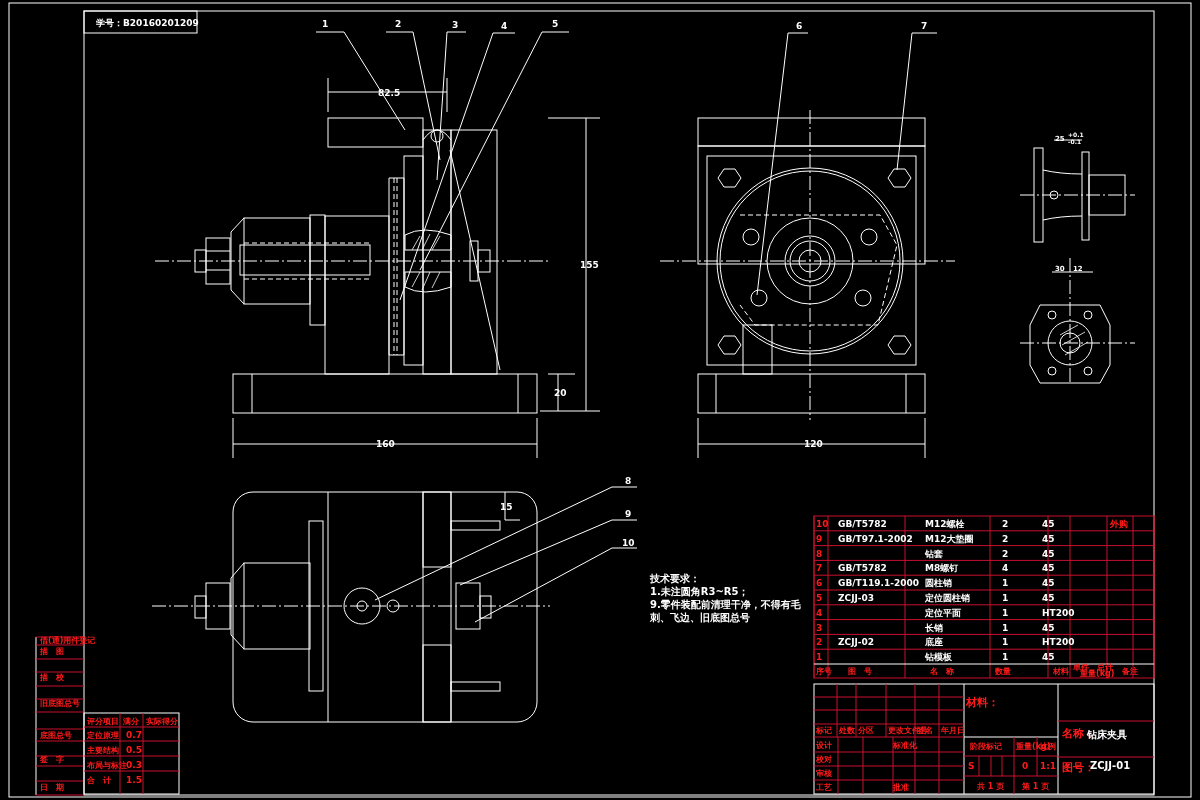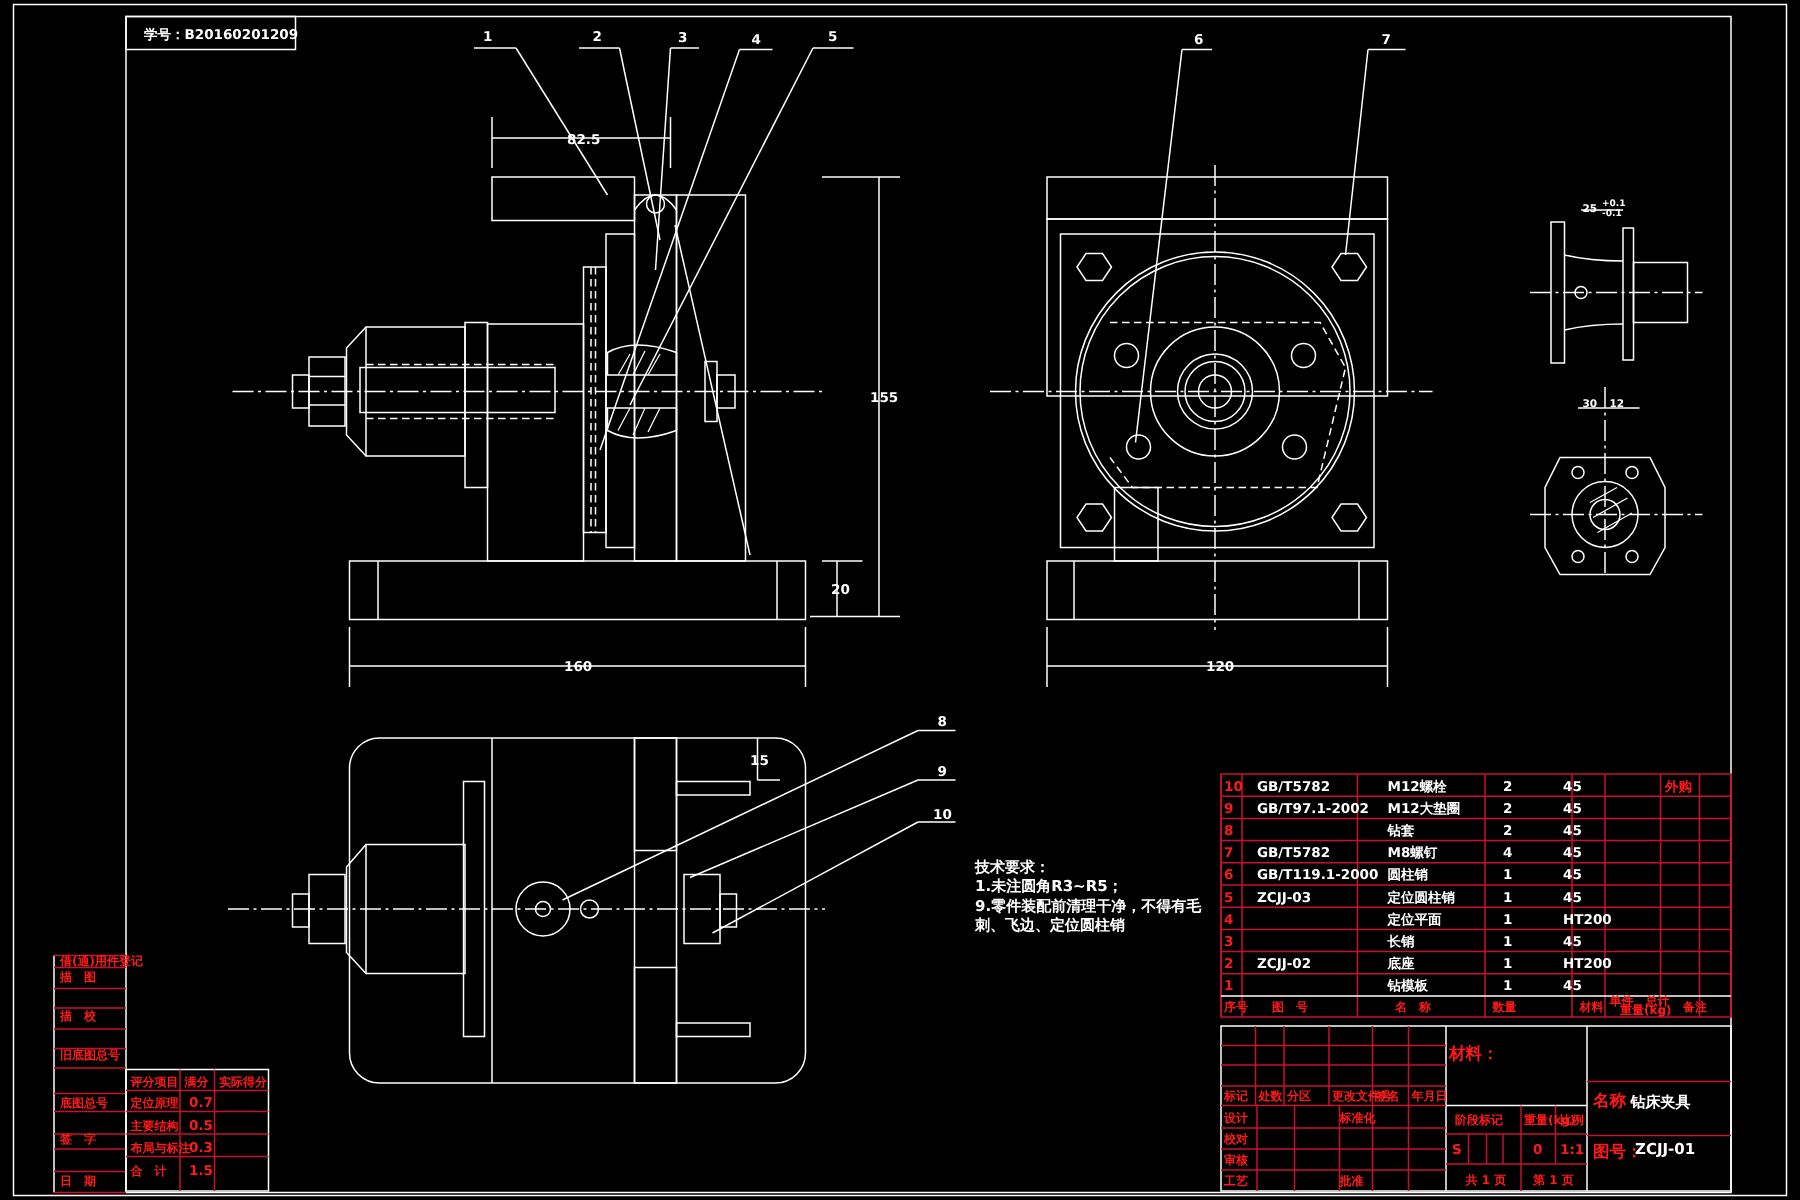--- a/index.html
+++ b/index.html
@@ -425,14 +425,14 @@
       <text x="87" y="783" class="tr">合　计</text>
       <text x="126" y="783" class="tn">1.5</text>
       <text x="150" y="783" class="tn"></text>
     </g>
 </svg>
 
 <div class="note">
   <div>技术要求：</div>
   <div>1.未注圆角R3~R5；</div>
   <div>9.零件装配前清理干净，不得有毛</div>
-  <div>刺、飞边、定位圆柱销</div>
+  <div>刺、飞边、旧底图总号</div>
 </div>
 
 </body></html>

